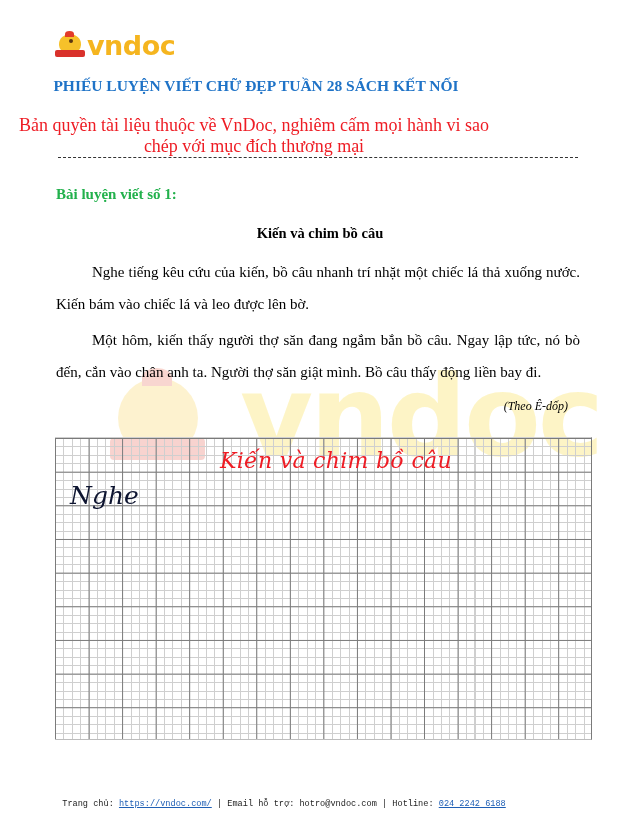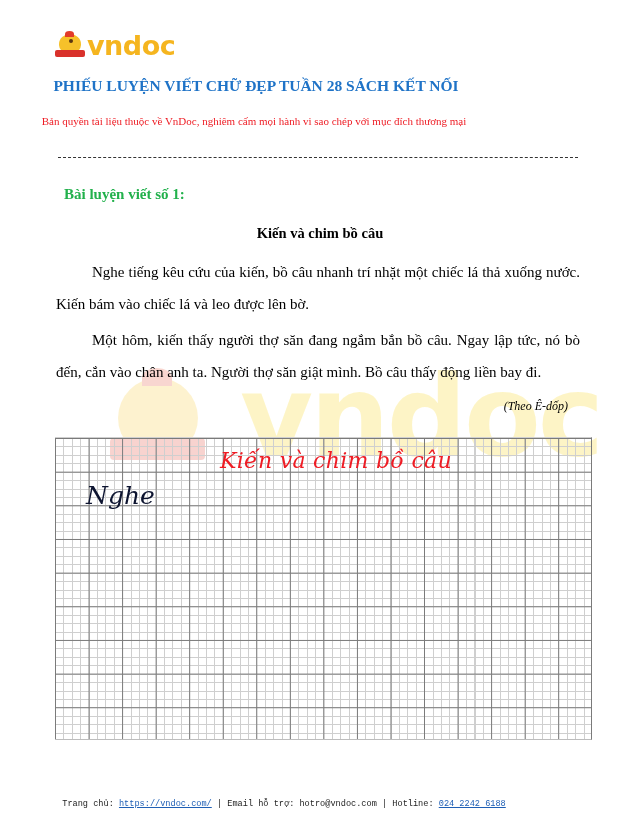--- a/index.html
+++ b/index.html
@@ -11,24 +11,24 @@
   .logo { position: absolute; left: 55px; top: 30px; height: 30px; display: flex; align-items: center; }
   .logo-chick { width: 30px; height: 28px; position: relative; }
   .logo-chick .body { position: absolute; left: 4px; top: 3px; width: 22px; height: 20px; background: #f6c12a; border-radius: 50% 50% 45% 45%; }
   .logo-chick .comb { position: absolute; left: 10px; top: 0; width: 9px; height: 6px; background: #e23b2a; border-radius: 50% 50% 0 0; }
   .logo-chick .eye { position: absolute; left: 14px; top: 8px; width: 4px; height: 4px; background: #5a3510; border-radius: 50%; }
   .logo-chick .ribbon { position: absolute; left: 0; top: 19px; width: 30px; height: 7px; background: #d9312b; border-radius: 2px; }
   .logo-text { font-family: "DejaVu Sans", sans-serif; font-weight: bold; font-size: 27px; color: #f5b51f; letter-spacing: -0.5px; margin-left: 2px; line-height: 1; }
   .tagline { position: absolute; left: 199px; top: 46px; font-family: "Liberation Mono", monospace; font-size: 10.4px; color: #1a1a1a; white-space: nowrap; }
 
   .title { position: absolute; left: 0; width: 512px; top: 77px; text-align: center; font-weight: bold; font-size: 15.5px; color: #1f73c7; }
-  .copyright { position: absolute; left: 0; width: 508px; top: 115px; text-align: center; font-size: 11px; color: #ee1c24; }
+  .copyright { position: absolute; left: 0; width: 508px; top: 115px; text-align: center; font-size: 18px; color: #ee1c24; }
   .divider { position: absolute; left: 58px; top: 157px; width: 520px; height: 0; border-top: 1.6px dashed #333; }
 
-  .section-title { position: absolute; left: 64px; top: 186px; font-weight: bold; font-size: 15px; color: #22b14c; }
+  .section-title { position: absolute; left: 56px; top: 186px; font-weight: bold; font-size: 15px; color: #22b14c; }
   .story-title { position: absolute; left: 0; width: 640px; top: 225px; text-align: center; font-weight: bold; font-size: 14.5px; }
 
   .para { position: absolute; left: 56px; width: 524px; font-size: 15px; line-height: 32px; text-align: justify; }
   .para .indent { display: inline-block; width: 36px; }
   .p1 { top: 256px; }
   .p2 { top: 324px; }
   .source { position: absolute; right: 72px; top: 399px; font-style: italic; font-size: 12px; }
 
   
   .wm { position: absolute; left: 100px; top: 360px; width: 470px; height: 115px; pointer-events: none; opacity: 0.22; }
@@ -45,21 +45,21 @@
       linear-gradient(to right, #7a7a7a 1.2px, transparent 1.2px),
       linear-gradient(to bottom, #7a7a7a 1.2px, transparent 1.2px),
       repeating-linear-gradient(to right, #cfcfcf 0 1px, transparent 1px 8.39px),
       repeating-linear-gradient(to bottom, #cfcfcf 0 1px, transparent 1px 8.42px);
     background-size: 33.56px 100%, 100% 33.67px, 100% 100%, 100% 100%;
     border-right: 1.2px solid #7a7a7a; border-bottom: 1.5px solid #bdbdbd; border-top: 1.5px solid #cfcfcf;
     box-sizing: border-box;
   }
   .cursive { position: absolute; font-family: "DejaVu Serif", serif; font-style: italic; white-space: nowrap; }
   .cursive-title { left: 220px; top: 448px; font-size: 22px; color: #ee1c24; letter-spacing: 0.3px; }
-  .cursive-sample { left: 86px; top: 481px; font-size: 25px; color: #0d1430; }
+  .cursive-sample { left: 70px; top: 481px; font-size: 25px; color: #0d1430; }
 
   .footer { position: absolute; left: 0; width: 568px; top: 799px; text-align: center; font-family: "Liberation Mono", monospace; font-size: 8.6px; color: #222; white-space: nowrap; }
   .footer a { color: #1f5fb5; text-decoration: underline; }
 </style>
 </head>
 <body>
 
 <div class="page">
 
   <div class="logo">

